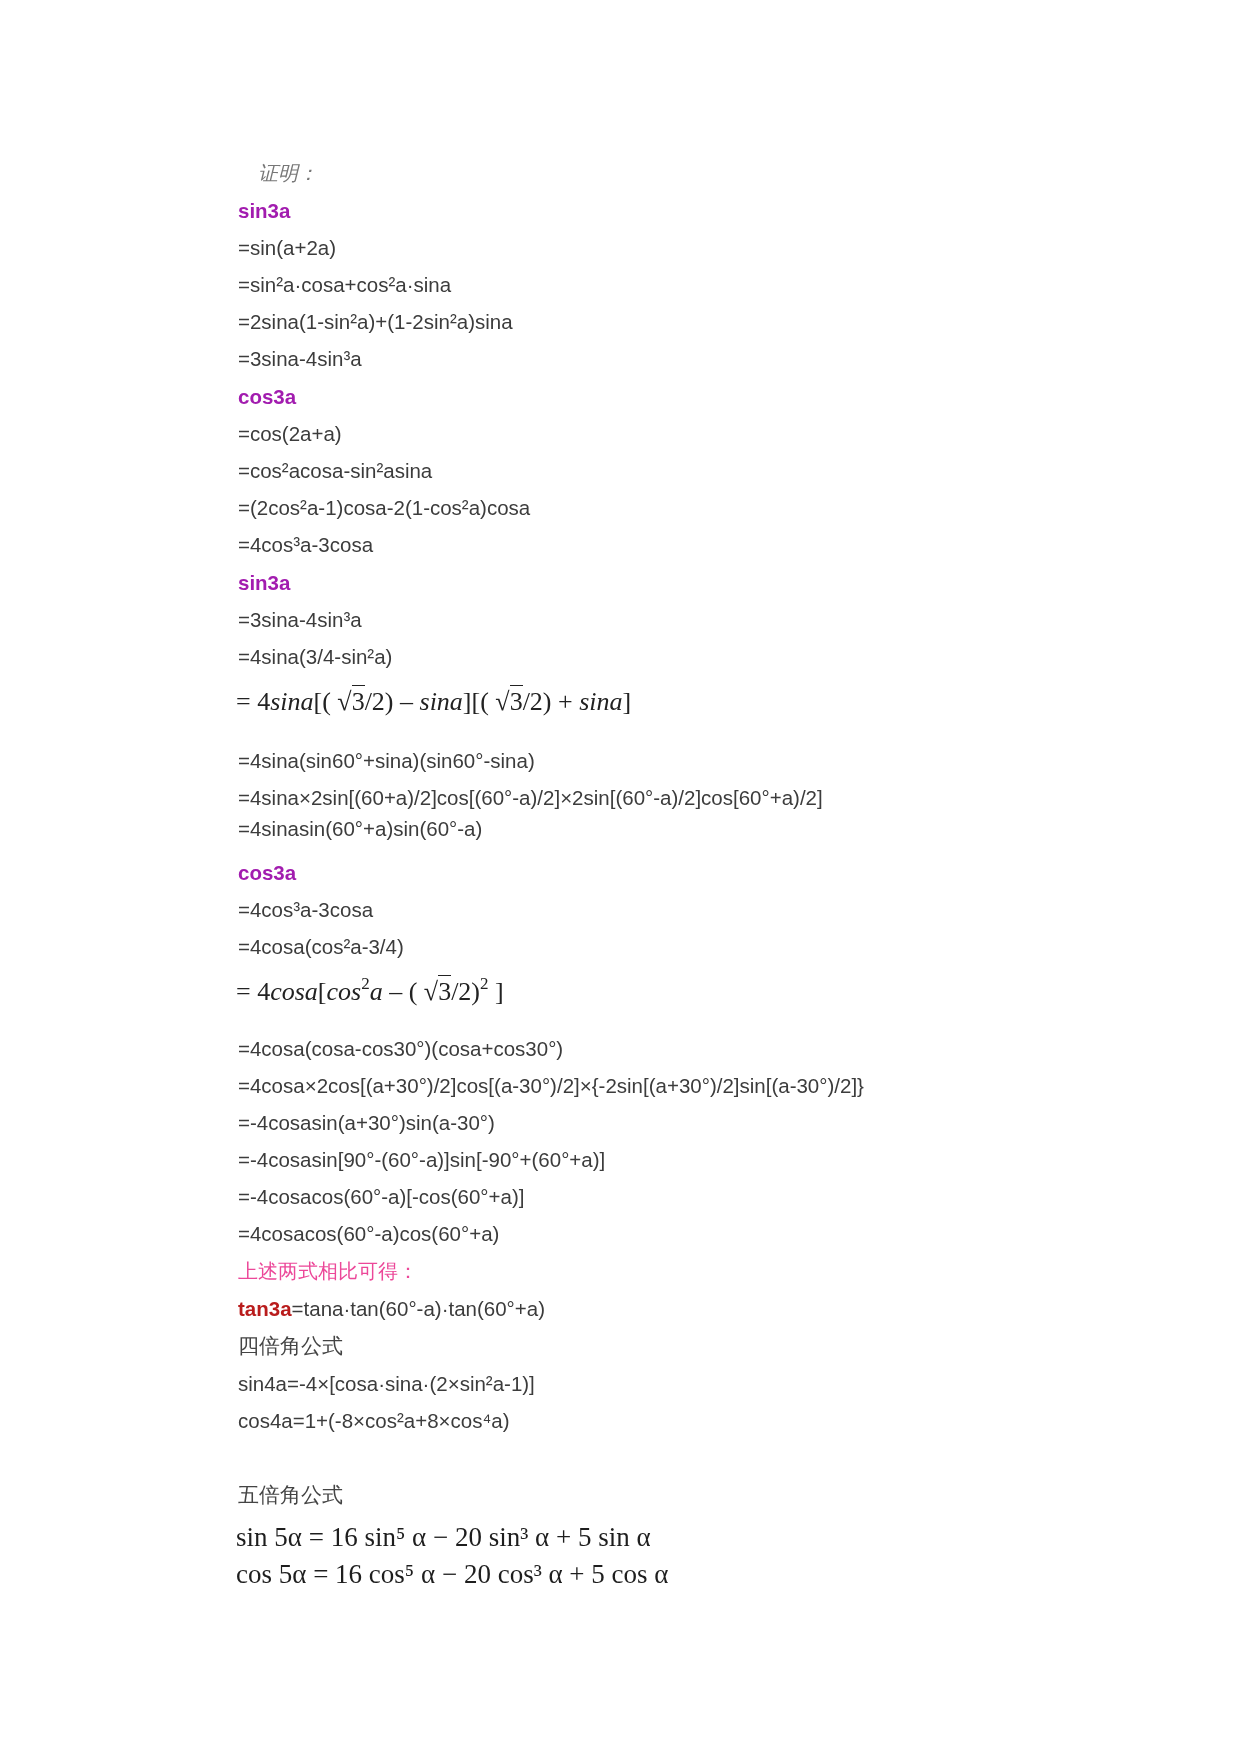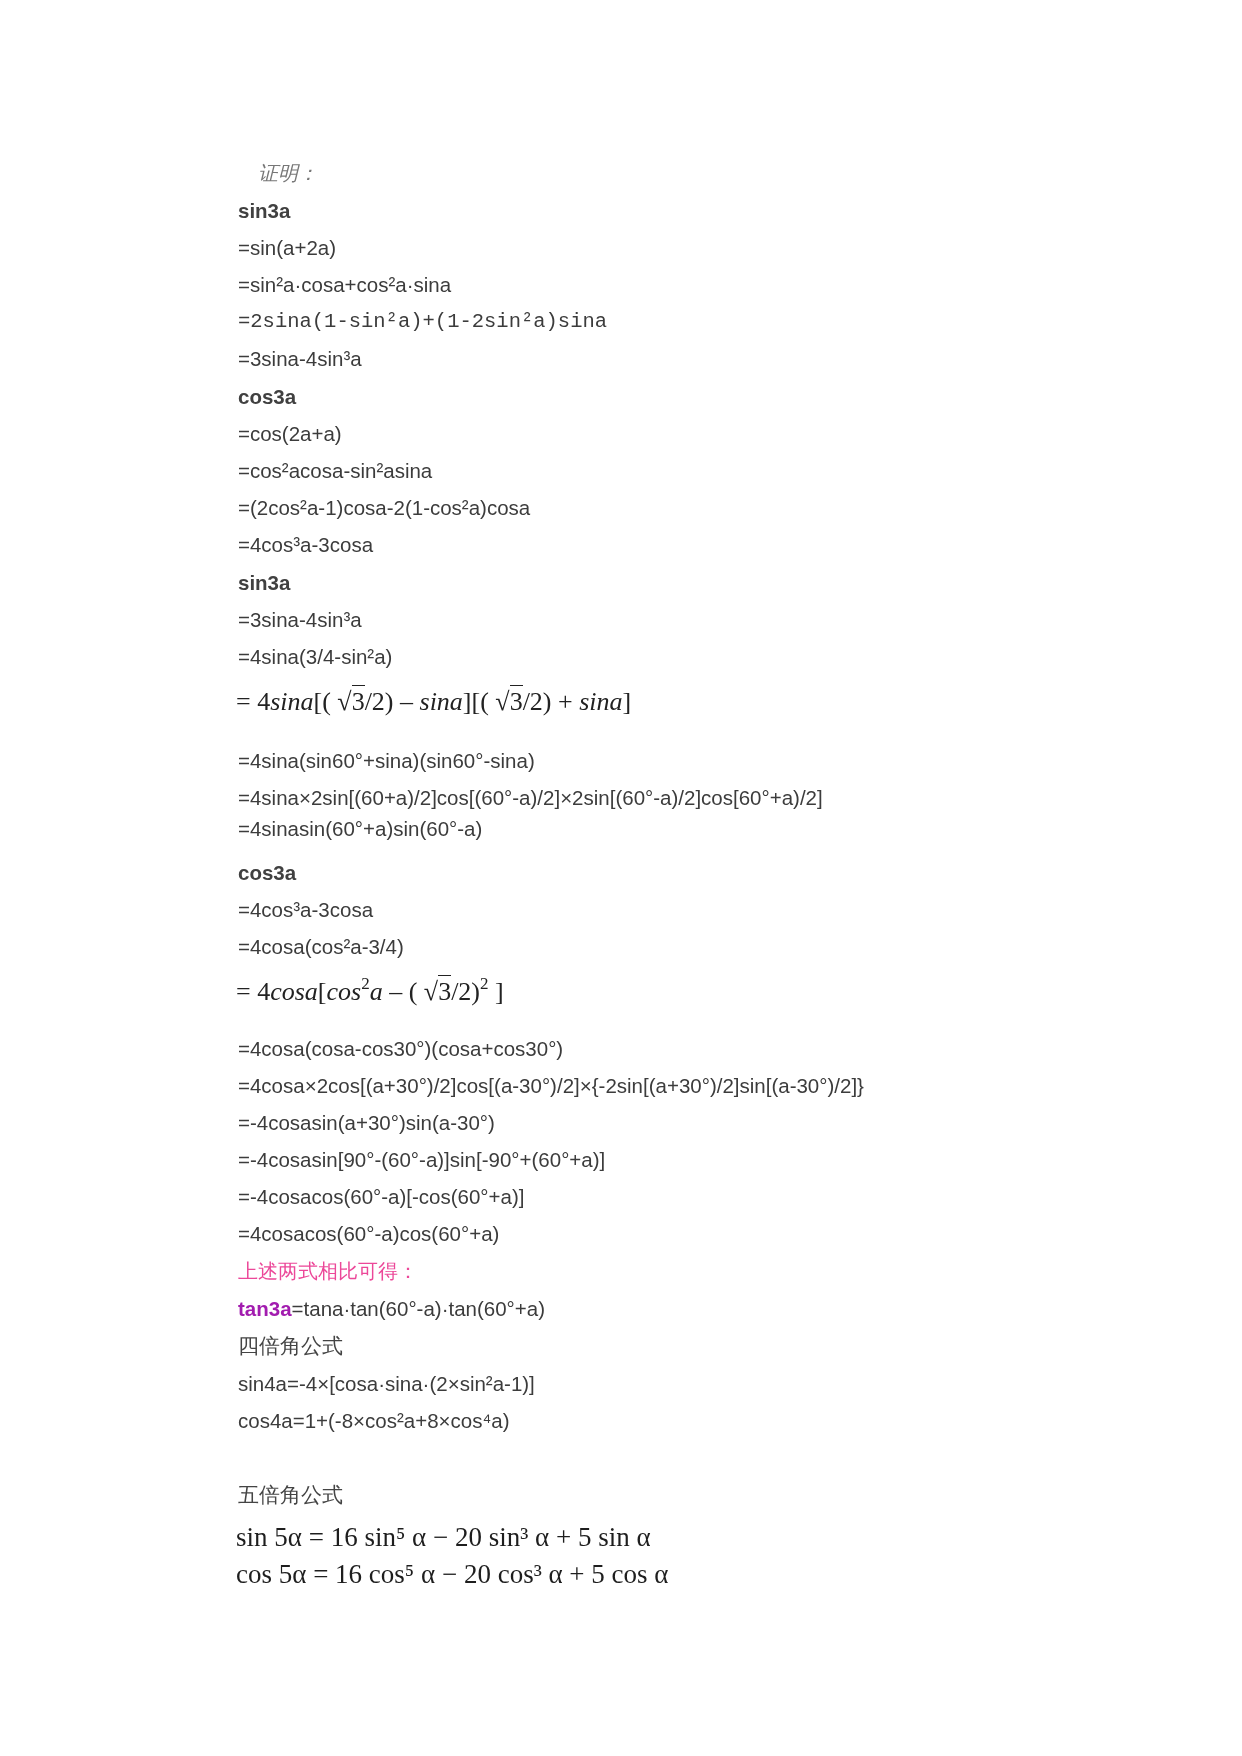--- a/index.html
+++ b/index.html
@@ -3,21 +3,21 @@
 <meta charset="utf-8">
 <style>
   html, body { margin: 0; padding: 0; background: #ffffff; }
   body { width: 1242px; height: 1756px; position: relative; overflow: hidden; }
   .page { position: absolute; left: 0; top: 0; width: 1242px; height: 1756px; background: #ffffff; }
   .line {
     position: absolute; left: 238px;
     font-family: "Liberation Sans", sans-serif;
     font-size: 20.5px; color: #3c3c3c; white-space: nowrap; line-height: 26px;
   }
-  .line.bold { font-weight: bold; color: #404040; }
+  .line.bold { font-weight: bold; color: #a21caf; }
   .line.cn-italic { font-family: "DejaVu Serif", serif; font-style: italic; color: #777777; font-size: 20px; margin-left: 20px; }
   .line.cn { font-family: "DejaVu Sans", sans-serif; color: #444444; font-size: 21px; }
   .line.cn-light { font-family: "DejaVu Serif", serif; color: #ec4899; font-size: 20px; }
   .math {
     position: absolute; left: 236px;
     font-family: "Liberation Serif", serif; font-size: 26px; color: #222222;
     white-space: nowrap; line-height: 32px;
   }
   .math i { font-style: italic; }
   .math sup { font-size: 17px; vertical-align: 11px; line-height: 0; }
@@ -29,21 +29,21 @@
 </head>
 <body>
 
 <div class="page">
 
   <div class="line cn-italic" style="top:160px;">证明：</div>
 
   <div class="line bold" style="top:198px;">sin3a</div>
   <div class="line" style="top:235px;">=sin(a+2a)</div>
   <div class="line" style="top:272px;text-align:right;">=sin²a·cosa+cos²a·sina</div>
-  <div class="line" style="top:309px;font-family:Liberation Mono, monospace;">=2sina(1-sin²a)+(1-2sin²a)sina</div>
+  <div class="line" style="top:309px;">=2sina(1-sin²a)+(1-2sin²a)sina</div>
   <div class="line" style="top:346px;">=3sina-4sin³a</div>
 
   <div class="line bold" style="top:384px;">cos3a</div>
   <div class="line" style="top:421px;">=cos(2a+a)</div>
   <div class="line" style="top:458px;">=cos²acosa-sin²asina</div>
   <div class="line" style="top:495px;">=(2cos²a-1)cosa-2(1-cos²a)cosa</div>
   <div class="line" style="top:532px;">=4cos³a-3cosa</div>
 
   <div class="line bold" style="top:570px;">sin3a</div>
   <div class="line" style="top:607px;">=3sina-4sin³a</div>
@@ -68,21 +68,21 @@
   <div class="line" style="top:1036px;">=4cosa(cosa-cos30°)(cosa+cos30°)</div>
   <div class="line" style="top:1073px;">=4cosa×2cos[(a+30°)/2]cos[(a-30°)/2]×{-2sin[(a+30°)/2]sin[(a-30°)/2]}</div>
   <div class="line" style="top:1110px;">=-4cosasin(a+30°)sin(a-30°)</div>
   <div class="line" style="top:1147px;">=-4cosasin[90°-(60°-a)]sin[-90°+(60°+a)]</div>
   <div class="line" style="top:1184px;">=-4cosacos(60°-a)[-cos(60°+a)]</div>
   <div class="line" style="top:1221px;">=4cosacos(60°-a)cos(60°+a)</div>
 
   <div class="line cn-light" style="top:1258px;">上述两式相比可得：</div>
 
   <div class="line" style="top:1296px;">
-    <span style="font-weight:bold;color:#a21caf;">tan3a</span><span>=tana·tan(60°-a)·tan(60°+a)</span>
+    <span style="font-weight:bold;color:#b91c1c;">tan3a</span><span>=tana·tan(60°-a)·tan(60°+a)</span>
   </div>
 
   <div class="line cn" style="top:1333px;">四倍角公式</div>
   <div class="line" style="top:1371px;">sin4a=-4×[cosa·sina·(2×sin²a-1)]</div>
   <div class="line" style="top:1408px;">cos4a=1+(-8×cos²a+8×cos⁴a)</div>
 
   <div class="line cn" style="top:1482px;">五倍角公式</div>
 
   <div class="math math5" style="top:1521px;">sin 5α = 16 sin⁵ α − 20 sin³ α + 5 sin α</div>
   <div class="math math5" style="top:1558px;">cos 5α = 16 cos⁵ α − 20 cos³ α + 5 cos α</div>

